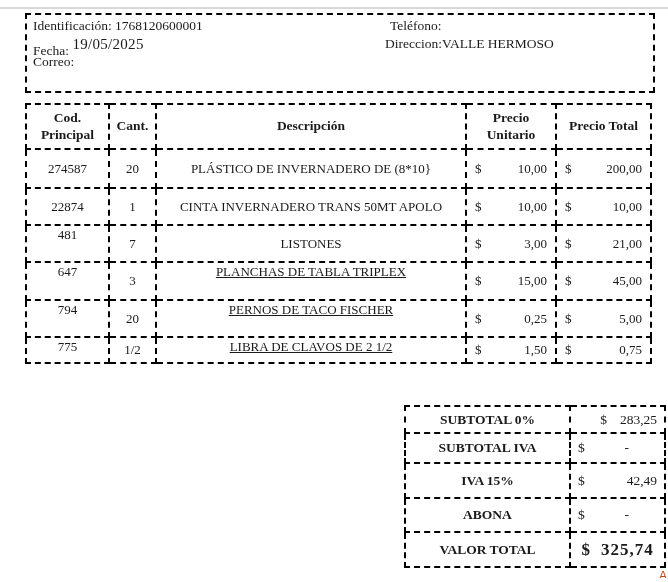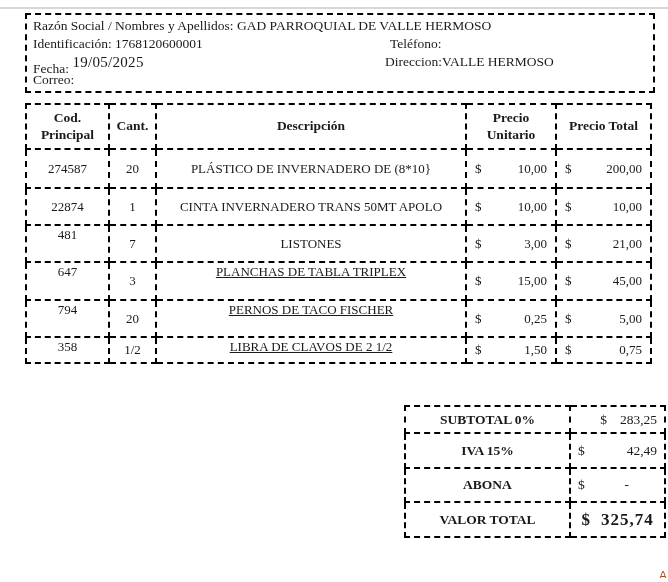--- a/index.html
+++ b/index.html
@@ -61,25 +61,20 @@
 
 <div class="page">
 
   <div class="top-rule"></div>
 
   <div class="top-cut">
     <span>No. 002-002-000012401</span>
   </div>
 
   <div class="hdr-box">
-    <div class="hdr-line">
-      <span>Razón Social / Nombres y Apellidos:</span>
-      <span> </span>
-      <span>GAD PARROQUIAL DE VALLE HERMOSO</span>
-    </div>
     <div class="hdr-line">
       <span>Identificación:</span>
       <span> </span>
       <span>1768120600001</span>
       <span class="hdr-right">Teléfono:</span>
     </div>
     <div class="hdr-line">
       <span>Fecha:</span>
       <span> </span>
       <span class="sup-date">19/05/2025</span>
@@ -185,21 +180,21 @@
             </div>
           </td>
       <td>
             <div class="money">
               <span>$</span>
               <span>5,00</span>
             </div>
           </td>
     </tr>
     <tr class="r7">
-      <td class="code">358</td>
+      <td class="code">775</td>
       <td>1/2</td>
       <td class="desc">LIBRA DE CLAVOS DE 2 1/2</td>
       <td>
             <div class="money">
               <span>$</span>
               <span>1,50</span>
             </div>
           </td>
       <td>
             <div class="money">
@@ -219,20 +214,29 @@
     <tbody>
         <tr class="s0">
       <td class="t-label">SUBTOTAL 0%</td>
       <td class="t-value">
         <div class="val-grouped">
               <span>$</span>
               <span>283,25</span>
             </div>
       </td>
     </tr>
+    <tr class="s1">
+      <td class="t-label">SUBTOTAL IVA</td>
+      <td class="t-value">
+        <div class="val-split">
+              <span>$</span>
+              <span class="dash-off">-</span>
+            </div>
+      </td>
+    </tr>
     <tr class="s2">
       <td class="t-label">IVA 15%</td>
       <td class="t-value">
         <div class="val-split">
               <span>$</span>
               <span>42,49</span>
             </div>
       </td>
     </tr>
     <tr class="s3">

